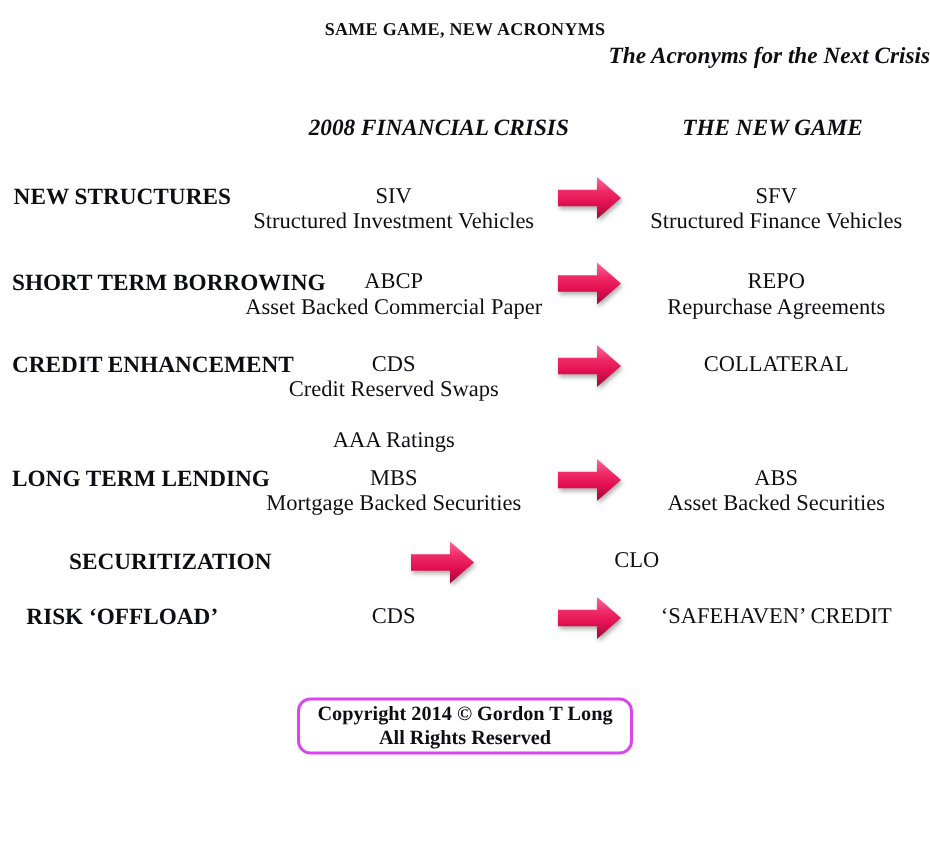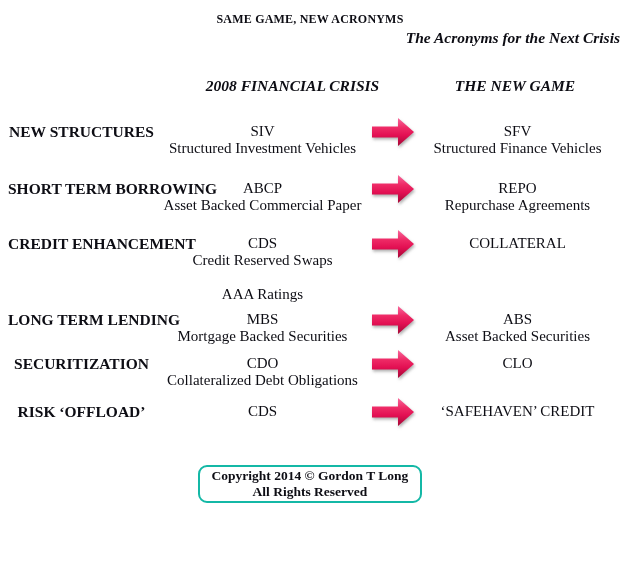--- a/index.html
+++ b/index.html
@@ -39,28 +39,28 @@
   .c-arrow svg{display:block;margin:-5px auto 0 auto;
     filter:drop-shadow(1.5px 2px 1.5px rgba(110,110,110,0.55));}
   .left-block{display:inline-block;text-align:left;}
 
   .row-0{margin-top:29px;}
   .row-1{margin-top:23px;}
   .row-2{margin-top:21px;}
   .row-3{margin-top:17px;}
   .row-4{margin-top:8px;}
   .row-5{margin-top:23px;}
-  .row-6{margin-top:10px;}
+  .row-6{margin-top:21px;padding-left:32px;}
   .row-7{margin-top:14px;}
 
   
   .footer-wrap{margin-top:39px;text-align:center;}
   .copyright-box{
     display:inline-block;
-    border:2px solid #14b8a6;
+    border:2px solid #d946ef;
     border-radius:9px;
     padding:1px 12px 2px 12px;
     font-size:13.5px;font-weight:bold;line-height:15.5px;
     background:#ffffff;
   }
   .hidden-defs{position:absolute;width:0;height:0;overflow:hidden;}
 </style>
 </head>
 <body>
 
@@ -160,24 +160,20 @@
     </div>
     <div class="c-new">
       <div>ABS</div>
       <div>Asset Backed Securities</div>
     </div>
   </div>
 
 
   <div class="row row-6">
     <div class="c-label">SECURITIZATION</div>
-    <div class="c-old">
-      <div>CDO</div>
-      <div>Collateralized Debt Obligations</div>
-    </div>
     <div class="c-arrow">
       <svg width="42" height="28" viewBox="0 0 42 28">
         <polygon points="0,8.5 26,8.5 26,0 42,14 26,28 26,19.5 0,19.5" fill="url(#agrad)"></polygon>
       </svg>
     </div>
     <div class="c-new">
       <div>CLO</div>
     </div>
   </div>
 

